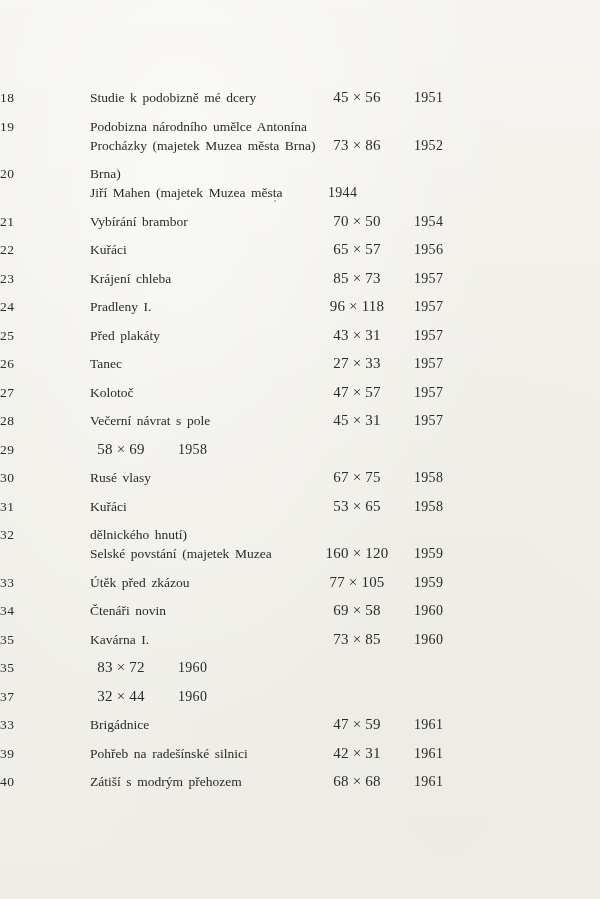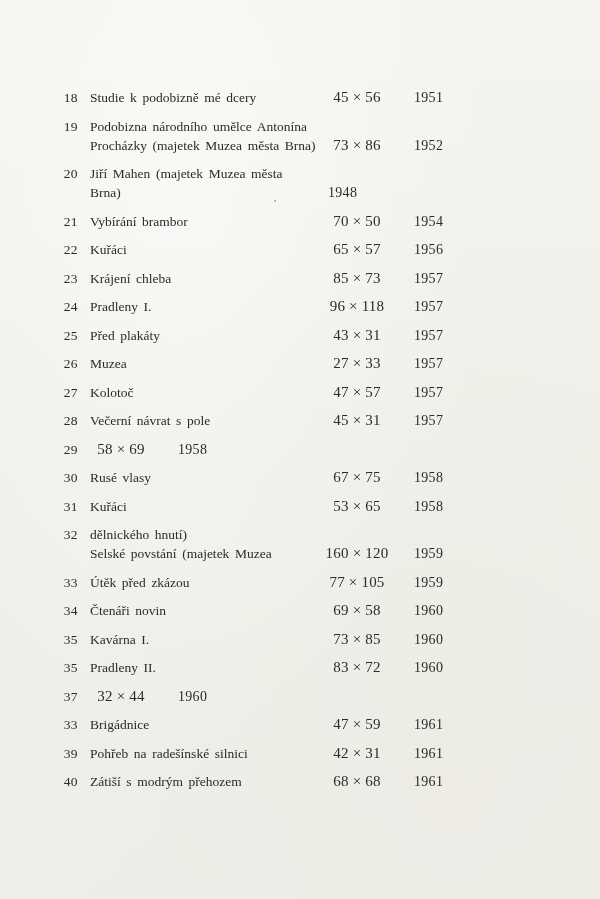--- a/index.html
+++ b/index.html
@@ -36,21 +36,20 @@
   }
 
   .entry {
     display: flex;
     align-items: flex-start;
     margin-bottom: 9.5px;
   }
 
   .col-num {
     width: 78px;
-    text-align: right;
     font-size: 13.5px;
     line-height: 19px;
     letter-spacing: 0.4px;
     flex: 0 0 78px;
   }
 
   .col-title {
     width: 236px;
     flex: 0 0 236px;
     padding-left: 12px;
@@ -121,24 +120,24 @@
       <div class="col-title">
         <span class="title-line">Podobizna národního umělce Antonína</span>
         <span class="title-line">Procházky (majetek Muzea města Brna)</span>
       </div>
       <div class="col-dim">73 × 86</div>
       <div class="col-year">1952</div>
     </div>
     <div class="entry two-line">
       <div class="col-num">20</div>
       <div class="col-title">
+        <span class="title-line">Brna)</span>
         <span class="title-line">Jiří Mahen (majetek Muzea města</span>
-        <span class="title-line">Brna)</span>
-      </div>
-      <div class="col-year">1948</div>
+      </div>
+      <div class="col-year">1944</div>
     </div>
     <div class="entry">
       <div class="col-num">21</div>
       <div class="col-title">
         <span class="title-line">Vybírání brambor</span>
       </div>
       <div class="col-dim">70 × 50</div>
       <div class="col-year">1954</div>
     </div>
     <div class="entry">
@@ -169,21 +168,21 @@
       <div class="col-num">25</div>
       <div class="col-title">
         <span class="title-line">Před plakáty</span>
       </div>
       <div class="col-dim">43 × 31</div>
       <div class="col-year">1957</div>
     </div>
     <div class="entry">
       <div class="col-num">26</div>
       <div class="col-title">
-        <span class="title-line">Muzea</span>
+        <span class="title-line">Tanec</span>
       </div>
       <div class="col-dim">27 × 33</div>
       <div class="col-year">1957</div>
     </div>
     <div class="entry">
       <div class="col-num">27</div>
       <div class="col-title">
         <span class="title-line">Kolotoč</span>
       </div>
       <div class="col-dim">47 × 57</div>
@@ -246,23 +245,20 @@
     <div class="entry">
       <div class="col-num">35</div>
       <div class="col-title">
         <span class="title-line">Kavárna I.</span>
       </div>
       <div class="col-dim">73 × 85</div>
       <div class="col-year">1960</div>
     </div>
     <div class="entry">
       <div class="col-num">35</div>
-      <div class="col-title">
-        <span class="title-line">Pradleny II.</span>
-      </div>
       <div class="col-dim">83 × 72</div>
       <div class="col-year">1960</div>
     </div>
     <div class="entry">
       <div class="col-num">37</div>
       <div class="col-dim">32 × 44</div>
       <div class="col-year">1960</div>
     </div>
     <div class="entry">
       <div class="col-num">33</div>

